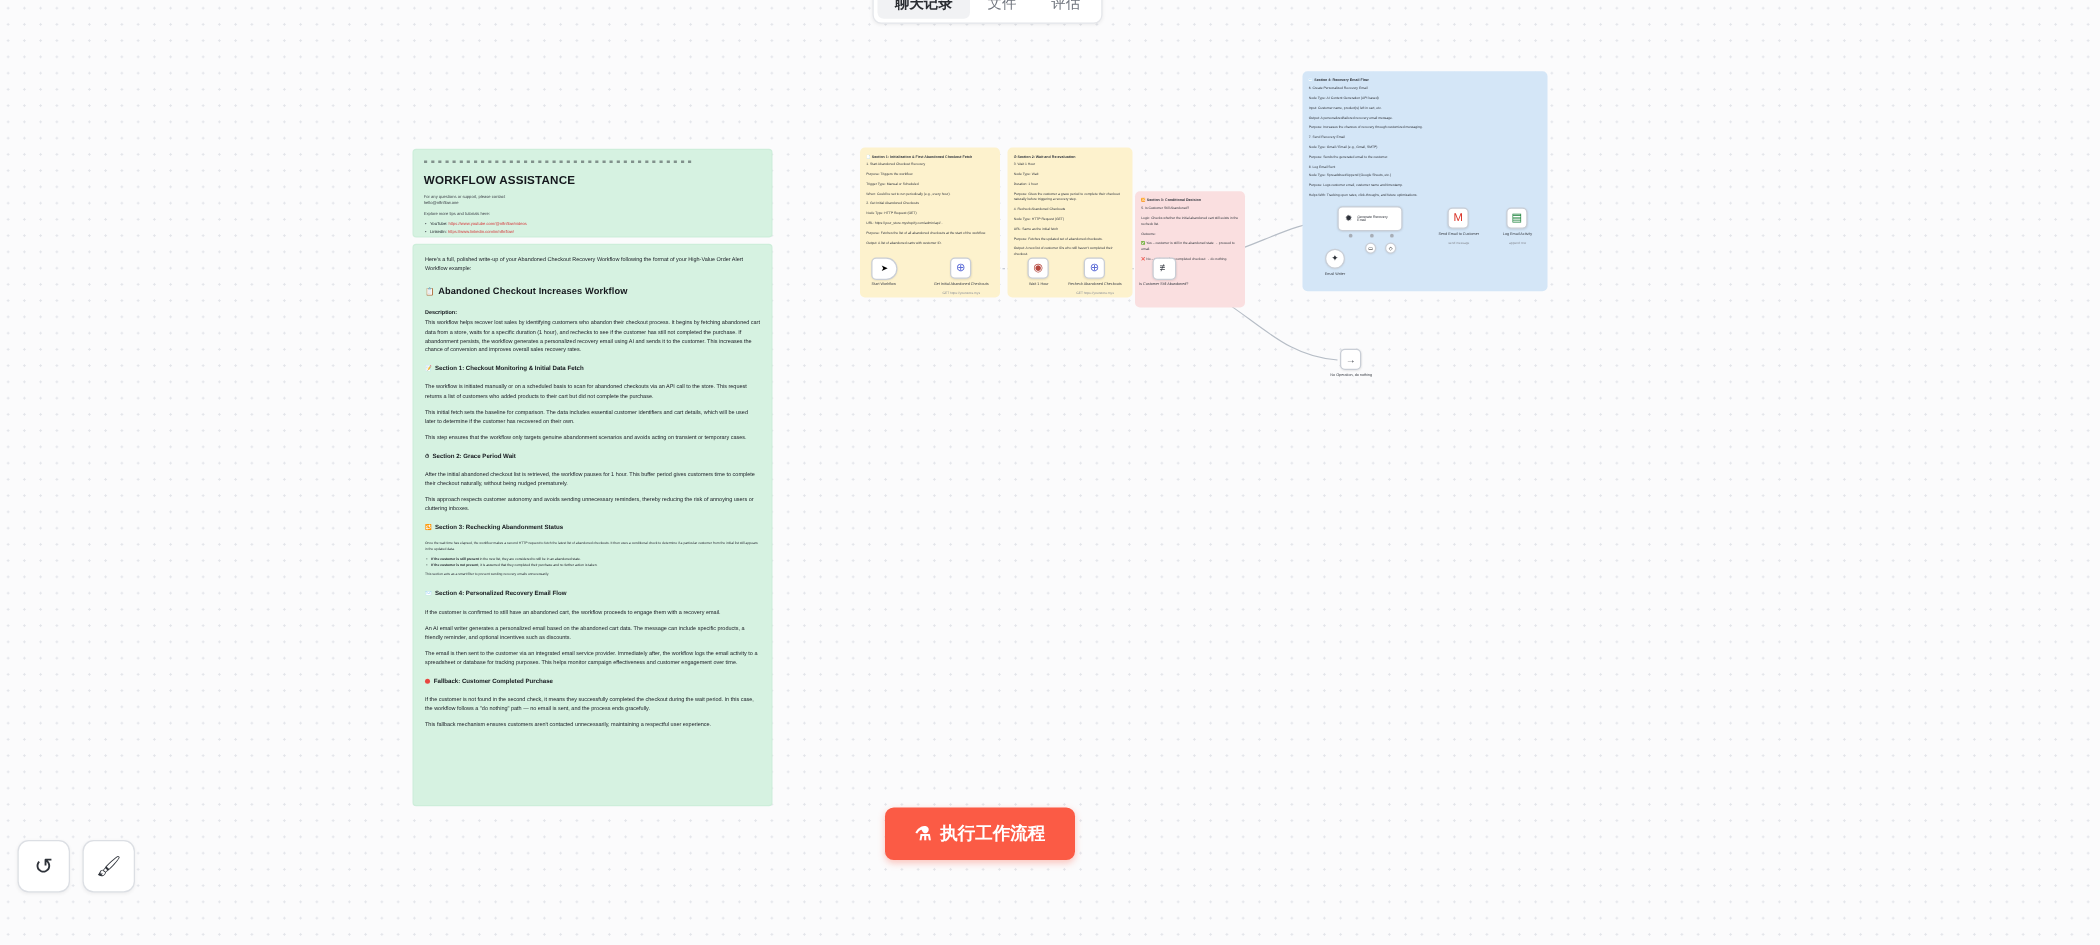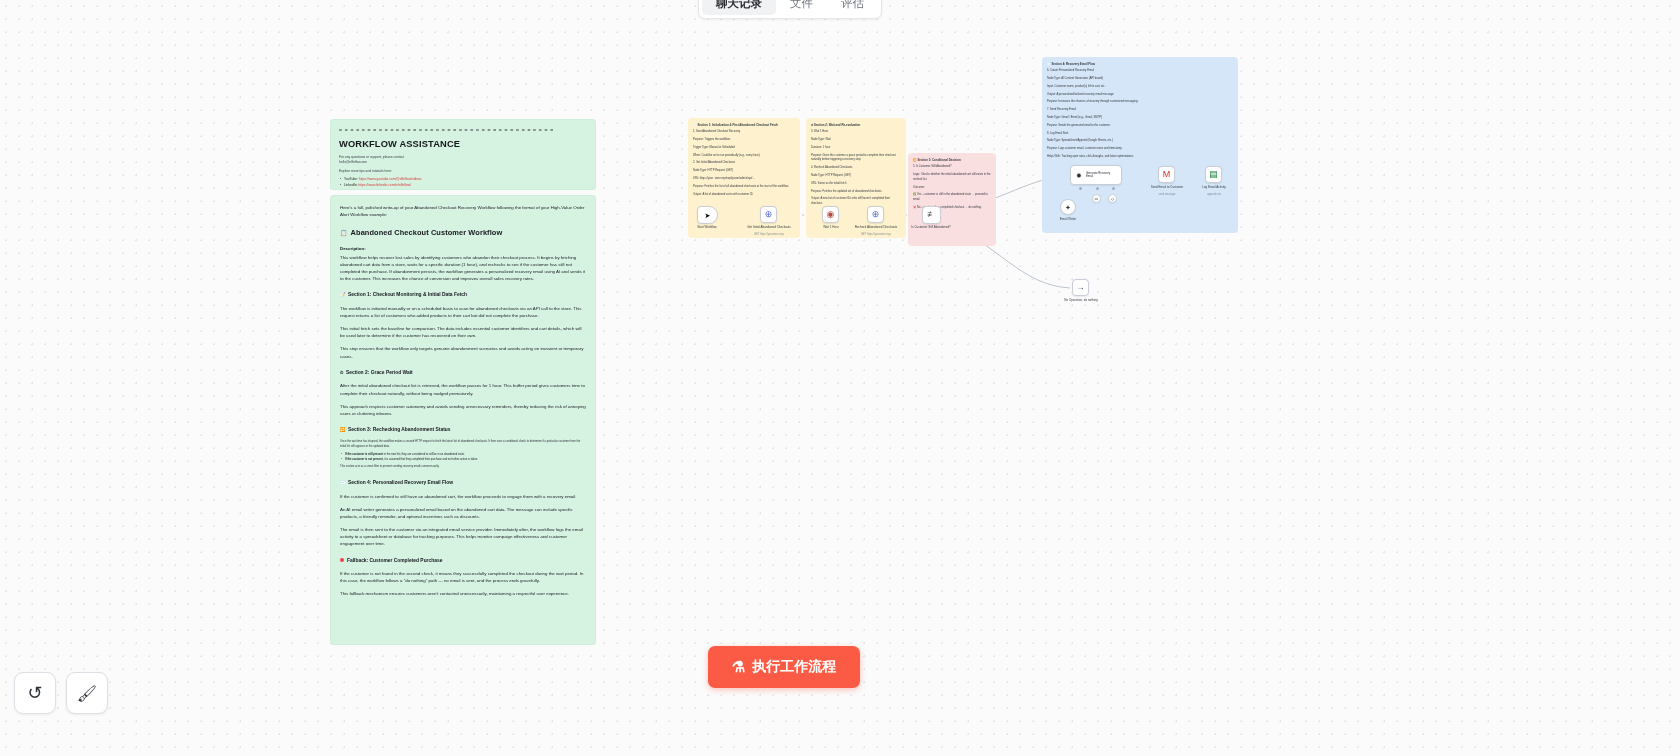--- a/index.html
+++ b/index.html
@@ -33,21 +33,21 @@
     border-radius: 5px;
     white-space: nowrap;
     line-height: 14px;
   }
   .tab.active { background: #f1f2f4; color: #2b2e33; font-weight: bold; }
 
   
   .doc {
     position: absolute;
     left: 330px; top: 119px;
-    width: 266px; height: 527px;
+    width: 288px; height: 527px;
     font-size: 4.4px;
     line-height: 1.55;
     color: #20232a;
   }
   .doc-head {
     background: #d6f2e1;
     border: 1px solid #cdeeda;
     border-radius: 3px;
     padding: 7px 8px 8px 8px;
     height: 71px;
@@ -198,21 +198,21 @@
         <span class="lnk">https://www.linkedin.com/in/n8nflow/</span>
       </li>
     </ul>
 
   </div>
 
   <div class="doc-body">
     <div class="para">Here's a full, polished write-up of your Abandoned Checkout Recovery Workflow following the format of your High-Value Order Alert Workflow example:</div>
 
     <div class="h2">
-      <span class="gl">📋</span><span>Abandoned Checkout Customer Workflow</span>
+      <span class="gl">📋</span><span>Abandoned Checkout Increases Workflow</span>
     </div>
 
     <div class="lbl">Description:</div>
     <div class="para">This workflow helps recover lost sales by identifying customers who abandon their checkout process. It begins by fetching abandoned cart data from a store, waits for a specific duration (1 hour), and rechecks to see if the customer has still not completed the purchase. If abandonment persists, the workflow generates a personalized recovery email using AI and sends it to the customer. This increases the chance of conversion and improves overall sales recovery rates.</div>
 
     <div class="h3">
       <span class="gl">📝</span><span>Section 1: Checkout Monitoring &amp; Initial Data Fetch</span>
     </div>
     <div class="para">The workflow is initiated manually or on a scheduled basis to scan for abandoned checkouts via an API call to the store. This request returns a list of customers who added products to their cart but did not complete the purchase.</div>
     <div class="para">This initial fetch sets the baseline for comparison. The data includes essential customer identifiers and cart details, which will be used later to determine if the customer has recovered on their own.</div>

